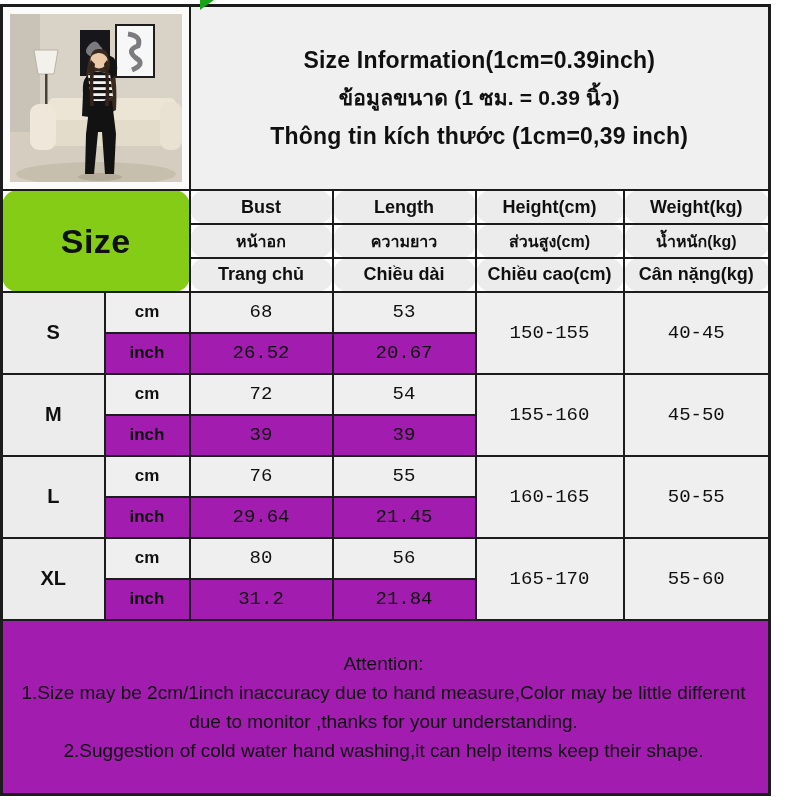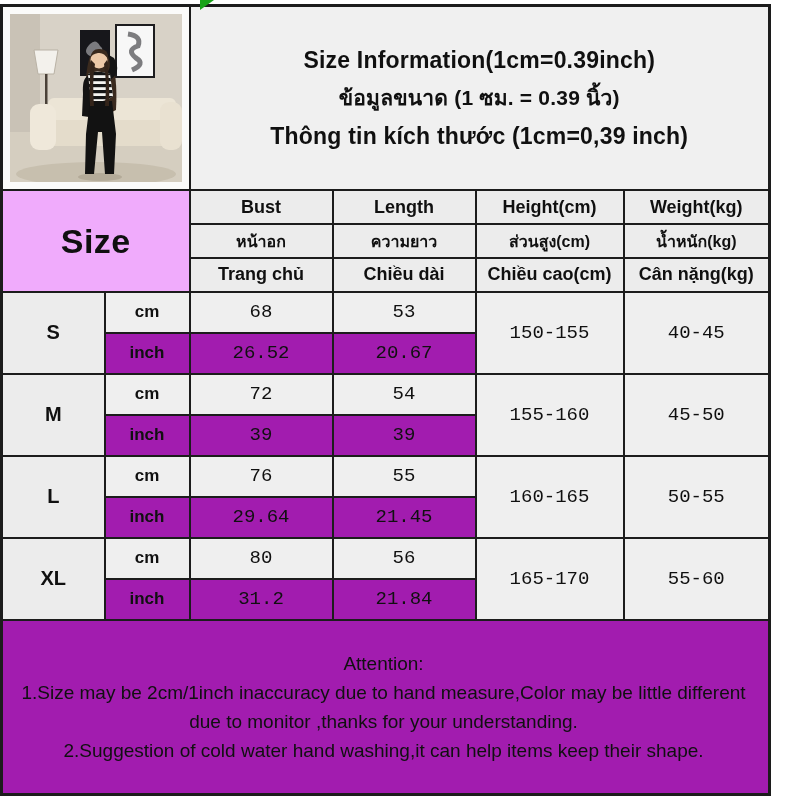--- a/index.html
+++ b/index.html
@@ -21,42 +21,42 @@
     border:2px solid #1c1c1c;
     text-align:center;
     vertical-align:middle;
     padding:0;
     overflow:hidden;
   }
   table.size-table{border:3px solid #1c1c1c;}
 
   
   .r-photo td{height:178px;}
-  .r-hdr td{height:31px;}
+  .r-hdr td{height:31px;border-radius:16px;}
   .r-data td{height:38px;}
   .r-att td{height:168px;vertical-align:top;text-align:left;}
 
   
   .bg-gray{background:#efefef;}
   .bg-white{background:#a21caf;}
   .photo-cell{background:#fbfbfa;}
   .title-cell{background:#f0f0f0;}
 
   .title-cell .t-line{
     font-weight:bold;
     font-size:23px;
     line-height:38px;
     letter-spacing:0.2px;
   }
   .title-cell .t-th{font-size:21px;}
 
   .size-big{
     font-weight:bold;
     font-size:34px;
-    background:#f0abfc;
+    background:#84cc16;
     letter-spacing:0.5px;
   }
   .hdr-cell{font-weight:bold;font-size:18px;background:#ececec;}
   .hdr-cell.th-lang{font-size:16px;text-align:center;}
   .size-cell{font-weight:bold;font-size:20px;background:#ececec;}
   .unit-cell{font-weight:bold;font-size:17px;}
   .val-cell{font-weight:normal;font-size:19px;font-family:Liberation Mono, monospace;}
 
   .att-inner{padding:1px 6px 0 2px;}
   .att-title,.att-line{

